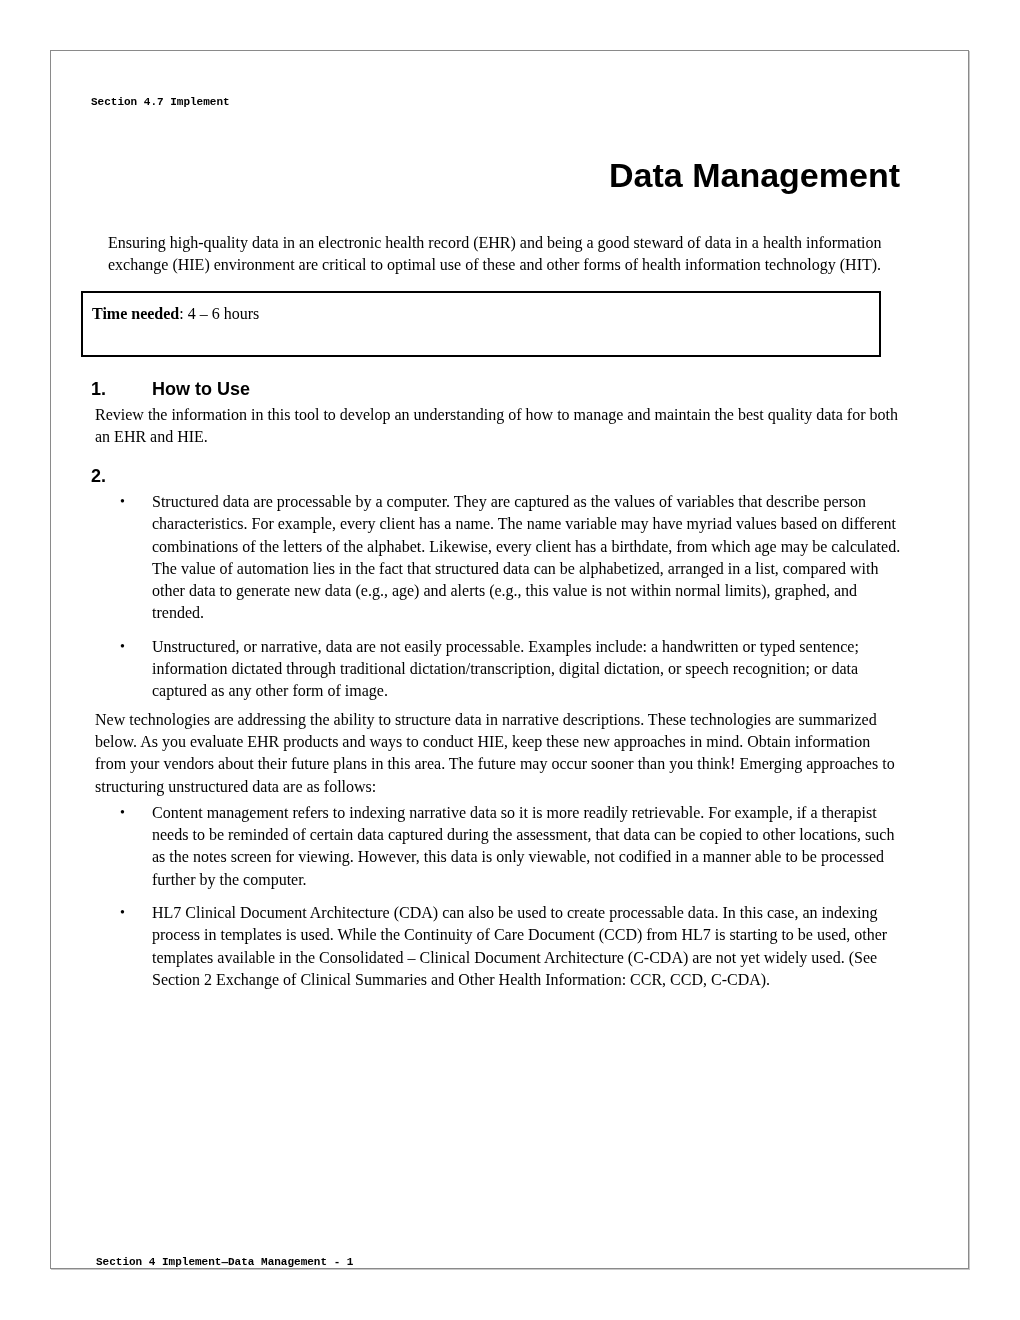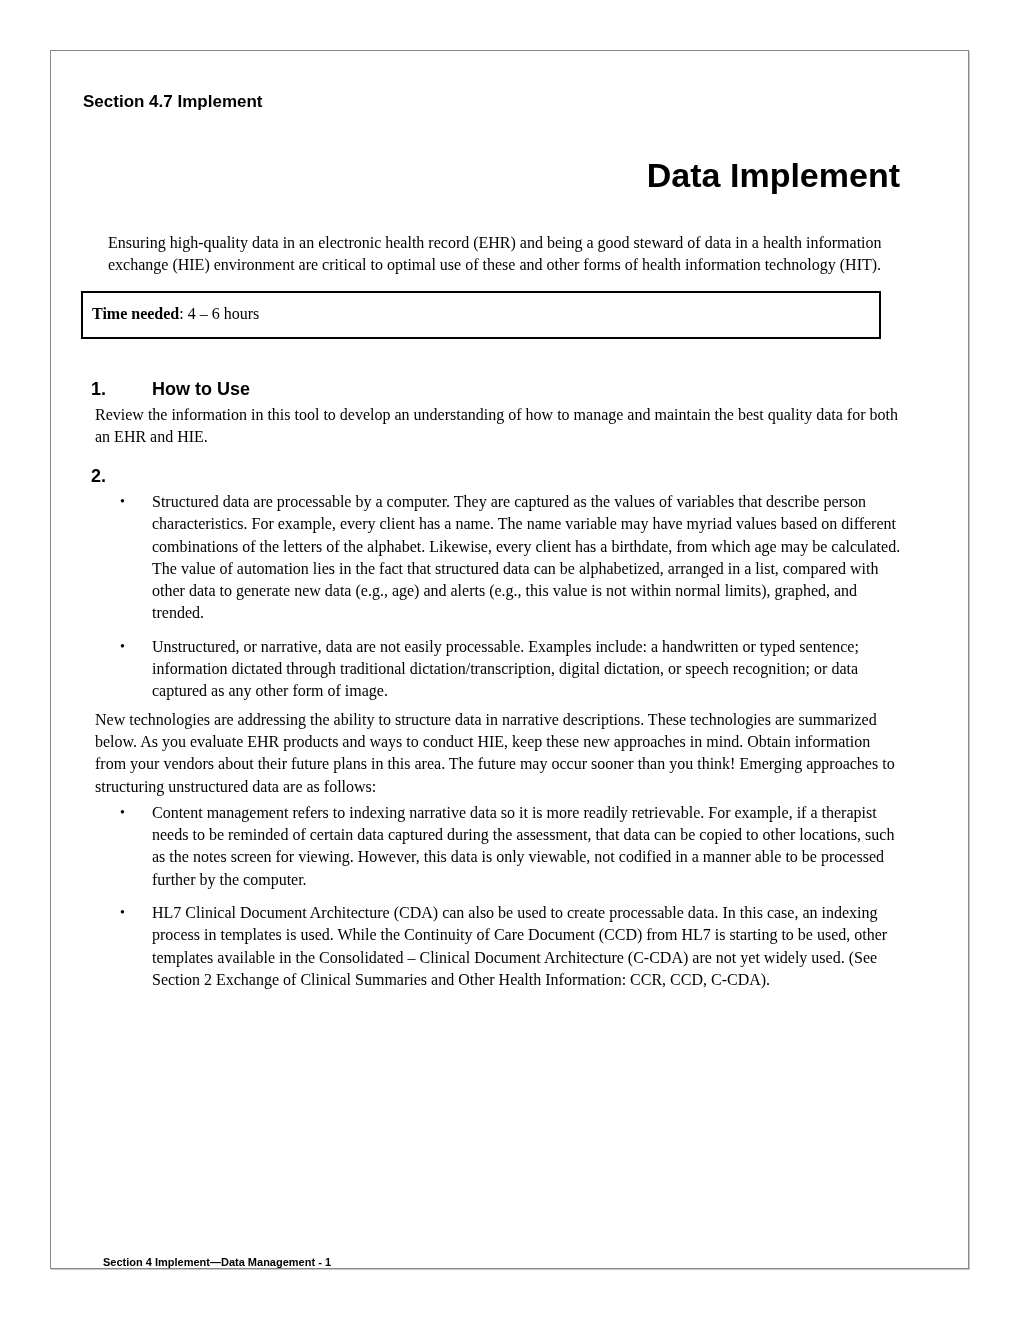--- a/index.html
+++ b/index.html
@@ -20,25 +20,25 @@
       left: 50px;
       top: 50px;
       width: 919px;
       height: 1219px;
       border: 1px solid #8a8a8a;
       box-shadow: 1px 1px 0 #c8c8c8;
       box-sizing: border-box;
     }
     .header-label {
       position: absolute;
-      left: 83px;
+      left: 91px;
       top: 95px;
-      font-family: Liberation Sans, sans-serif;
+      font-family: Liberation Mono, monospace;
       font-weight: bold;
-      font-size: 17px;
+      font-size: 11px;
       line-height: 14px;
     }
     .title {
       position: absolute;
       right: 120px;
       top: 153px;
       font-family: "Liberation Sans", sans-serif;
       font-weight: bold;
       font-size: 34px;
       line-height: 44px;
@@ -56,21 +56,21 @@
       margin: 17px;
     }
     .intro {
       margin-bottom: 8px !important;
     }
     .info-box {
       position: absolute;
       left: 81px;
       top: 291px;
       width: 800px;
-      height: 48px;
+      height: 66px;
       border: 2px solid #000;
       box-sizing: border-box;
       padding: 10px 0 0 9px;
       font-size: 16px;
       line-height: 22px;
     }
     .info-box b { font-weight: bold; }
     .sec {
       position: absolute;
       left: 91px;
@@ -104,36 +104,36 @@
     ul.bullets li:last-child { margin-bottom: 6px; }
     .bullet-dot {
       position: absolute;
       left: 29px;
       top: 0;
       font-size: 14px;
     }
     .para { margin-bottom: 4px !important; }
     .footer {
       position: absolute;
-      left: 103px;
+      left: 96px;
       top: 1255px;
-      font-family: Liberation Sans, sans-serif;
+      font-family: Liberation Mono, monospace;
       font-weight: bold;
       font-size: 11px;
       line-height: 14px;
     }
   </style>
 </head>
 <body>
 
 <div class="page"></div>
 
 <div class="header-label">Section 4.7 Implement</div>
 
-<h1 class="title">Data Implement</h1>
+<h1 class="title">Data Management</h1>
 
 <div class="content">
   <p class="intro">Ensuring high-quality data in an electronic health record (EHR) and being a good steward of data in a health information exchange (HIE) environment are critical to optimal use of these and other forms of health information technology (HIT).</p>
 </div>
 
 <div class="info-box">
   <div>
     <b>Time needed</b><span>: 4 – 6 hours</span>
   </div>
 </div>

